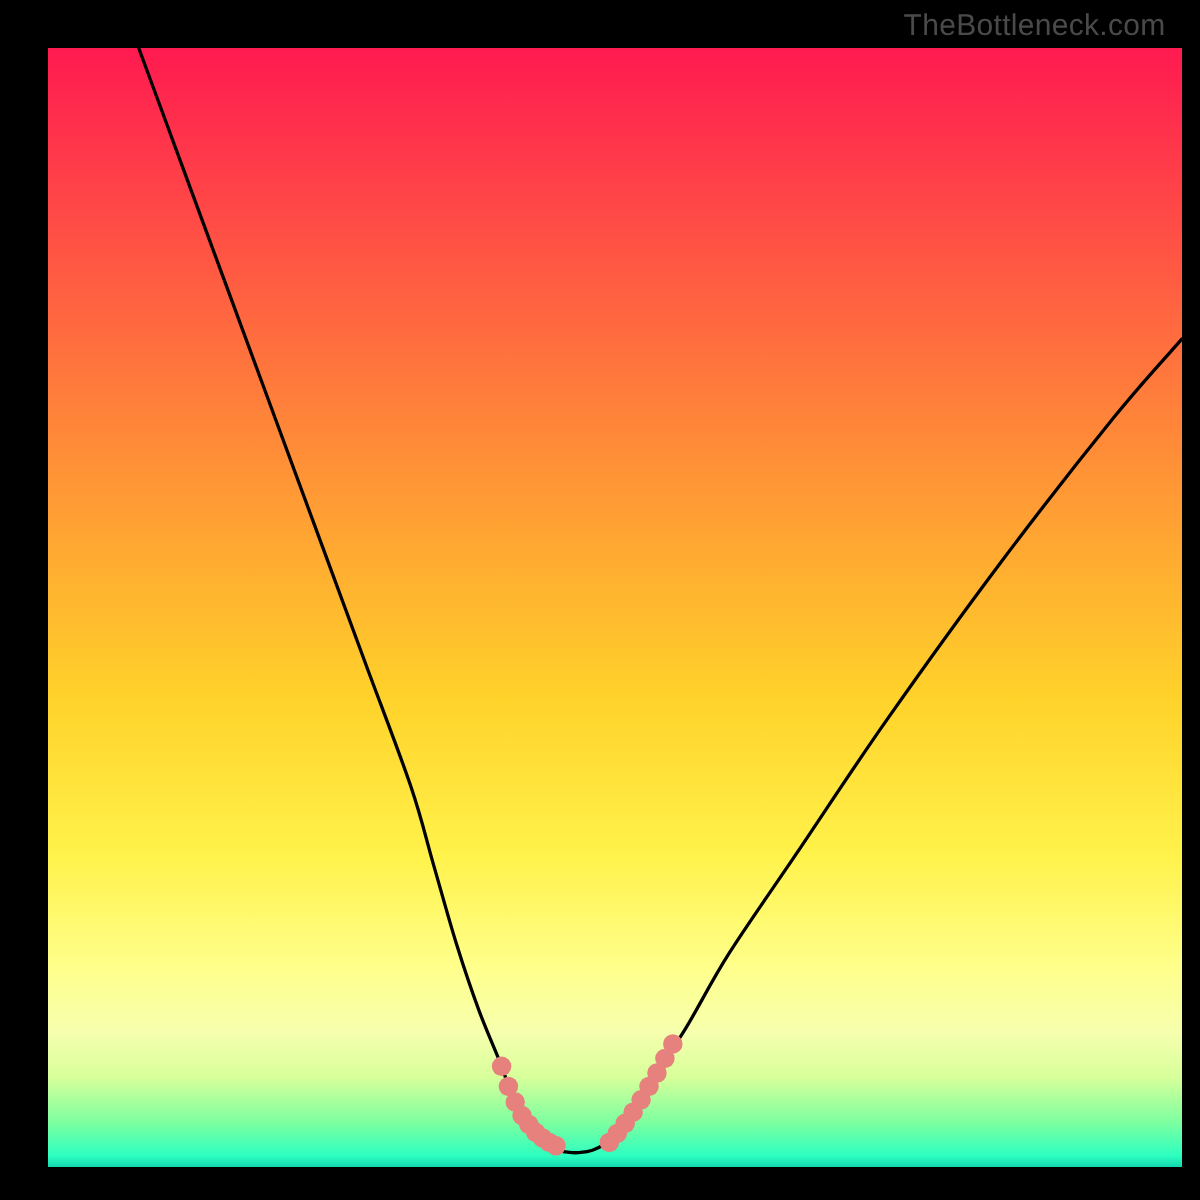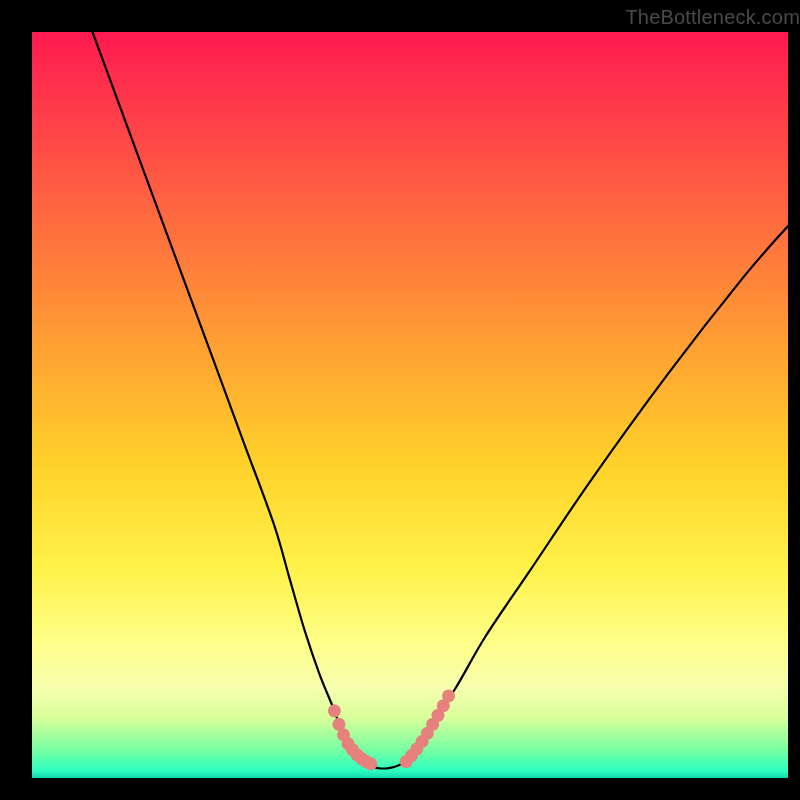--- a/index.html
+++ b/index.html
@@ -38,21 +38,21 @@
       #f6ffae 88%,
       #d7ff9a 92%,
       #7dffa0 96%,
       #2dffc0 99%,
       #12d8ae 100%
     );
   }
   .watermark {
     position: absolute;
     top: 6px;
-    right: 0;
+    right: 23px;
     color: #4a4a4a;
     font-size: 20px;
     letter-spacing: 0.2px;
     user-select: none;
   }
   svg.curve {
     position: absolute;
     left: 0;
     top: 0;
     width: 756px;

